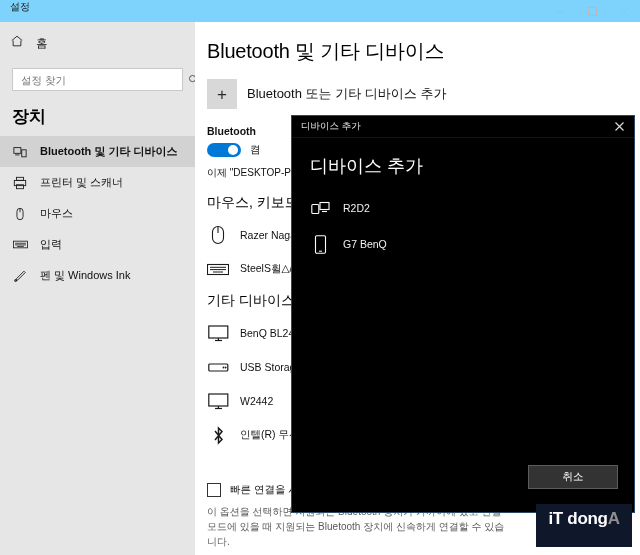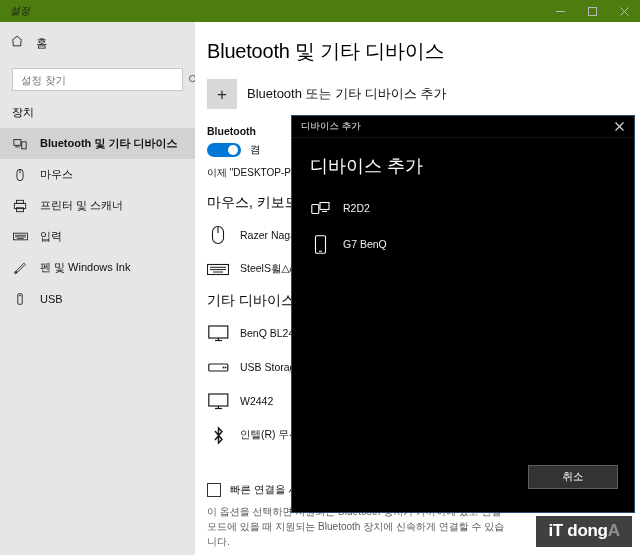--- a/index.html
+++ b/index.html
@@ -19,26 +19,24 @@
     position: absolute;
     inset: 0;
     background: #ffffff;
     display: flex;
     flex-direction: column;
   }
   
   .titlebar {
     height: 22px;
     flex: 0 0 22px;
-    background: #4d7c0f;
-    display: flex;
-    align-items: center;
+    background: #7dd3fc;
+    display: flex;
     position: relative;
     z-index: 5;
-    font-style: italic;
   }
   .titlebar .app-title {
     font-size: 10px;
     color: #1a1a1a;
     padding-left: 10px;
     letter-spacing: 0;
   }
   .wincontrols {
     position: absolute;
     right: 0;
@@ -99,22 +97,22 @@
     flex: 1 1 auto;
     font-size: 10.5px;
     font-family: inherit;
     color: #222;
     background: transparent;
     padding: 0;
   }
   .searchbox input::placeholder { color: #767676; }
   .search-icon { color:#4c4c4c; display:flex; }
   .section-title {
-    font-size: 11px;
-    font-weight: normal;
+    font-size: 17px;
+    font-weight: bold;
     color: #000000;
     padding: 14px 0 6px 12px;
   }
   .navlist { margin-top: 2px; }
   .navitem {
     display: flex;
     align-items: center;
     gap: 12px;
     height: 31px;
     padding-left: 12px;
@@ -325,22 +323,22 @@
     font-family: inherit;
     display: flex;
     align-items: center;
     justify-content: center;
   }
   
   .watermark {
     position: absolute;
     right: 8px;
     bottom: 8px;
-    background: #404040;
-    padding: 5px 12px 6px 12px;
+    background: #0f172a;
+    padding: 5px 12px 18px 12px;
     z-index: 40;
     display: flex;
     align-items: baseline;
   }
   .wm-main {
     font-size: 17px;
     color: #ffffff;
     font-weight: bold;
     letter-spacing: -0.3px;
   }
@@ -412,36 +410,36 @@
               <rect x="10" y="5.5" width="5" height="8" fill="none" stroke="#1a1a1a" stroke-width="1"></rect>
               <line x1="2.5" y1="11.3" x2="7.5" y2="11.3" stroke="#1a1a1a" stroke-width="1"></line>
             </svg>
           </span>
           <span>Bluetooth 및 기타 디바이스</span>
         </div>
 
         <div class="navitem">
           <span class="nav-ico">
             <svg width="14" height="14" viewBox="0 0 16 16">
-              <rect x="4.5" y="1.5" width="7" height="13" rx="3.5" fill="none" stroke="#1a1a1a" stroke-width="1"></rect>
-              <line x1="8" y1="2" x2="8" y2="6" stroke="#1a1a1a" stroke-width="1"></line>
-            </svg>
-          </span>
-          <span>마우스</span>
-        </div>
-
-        <div class="navitem">
-          <span class="nav-ico">
-            <svg width="14" height="14" viewBox="0 0 16 16">
               <rect x="4" y="1.5" width="8" height="3.5" fill="none" stroke="#1a1a1a" stroke-width="1"></rect>
               <rect x="1.5" y="5" width="13" height="6" fill="none" stroke="#1a1a1a" stroke-width="1"></rect>
               <rect x="4" y="10" width="8" height="4.5" fill="none" stroke="#1a1a1a" stroke-width="1"></rect>
             </svg>
           </span>
           <span>프린터 및 스캐너</span>
+        </div>
+
+        <div class="navitem">
+          <span class="nav-ico">
+            <svg width="14" height="14" viewBox="0 0 16 16">
+              <rect x="4.5" y="1.5" width="7" height="13" rx="3.5" fill="none" stroke="#1a1a1a" stroke-width="1"></rect>
+              <line x1="8" y1="2" x2="8" y2="6" stroke="#1a1a1a" stroke-width="1"></line>
+            </svg>
+          </span>
+          <span>마우스</span>
         </div>
 
         <div class="navitem">
           <span class="nav-ico">
             <svg width="15" height="11" viewBox="0 0 18 11">
               <rect x="0.5" y="1.5" width="17" height="8" fill="none" stroke="#1a1a1a" stroke-width="1"></rect>
               <line x1="2.5" y1="4" x2="15.5" y2="4" stroke="#1a1a1a" stroke-width="1"></line>
               <line x1="2.5" y1="6" x2="15.5" y2="6" stroke="#1a1a1a" stroke-width="1"></line>
               <line x1="5" y1="7.8" x2="13" y2="7.8" stroke="#1a1a1a" stroke-width="1"></line>
             </svg>
@@ -453,29 +451,20 @@
           <span class="nav-ico">
             <svg width="14" height="14" viewBox="0 0 16 16">
               <path d="M12.5 2.5 L14 4 L5.5 12.5 L3 13.5 L4 11 Z" fill="none" stroke="#1a1a1a" stroke-width="1"></path>
               <circle cx="3" cy="13.2" r="1.2" fill="none" stroke="#1a1a1a" stroke-width="1"></circle>
             </svg>
           </span>
           <span>펜 및 Windows Ink</span>
         </div>
 
 
-        <div class="navitem">
-          <span class="nav-ico">
-            <svg width="14" height="14" viewBox="0 0 16 16">
-              <rect x="5.5" y="2" width="5" height="12" rx="1" fill="none" stroke="#1a1a1a" stroke-width="1"></rect>
-              <line x1="6.8" y1="4.2" x2="9.2" y2="4.2" stroke="#1a1a1a" stroke-width="1"></line>
-            </svg>
-          </span>
-          <span>USB</span>
-        </div>
 
       </div>
     </div>
 
     <div class="content">
 
       <h1 class="page-title">Bluetooth 및 기타 디바이스</h1>
 
       <div class="add-row">
         <span class="plus-btn">+</span>

